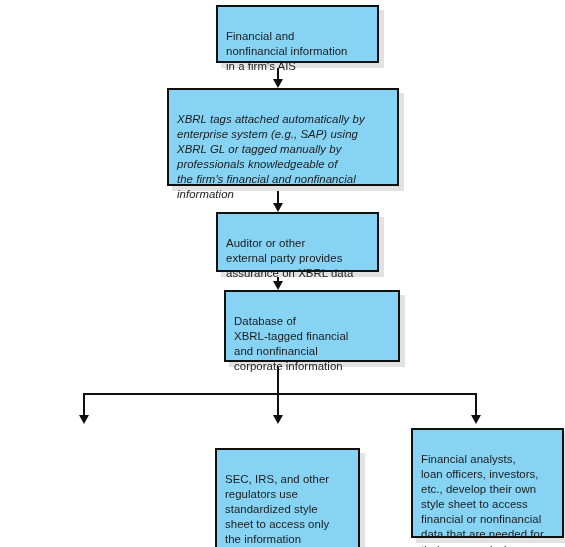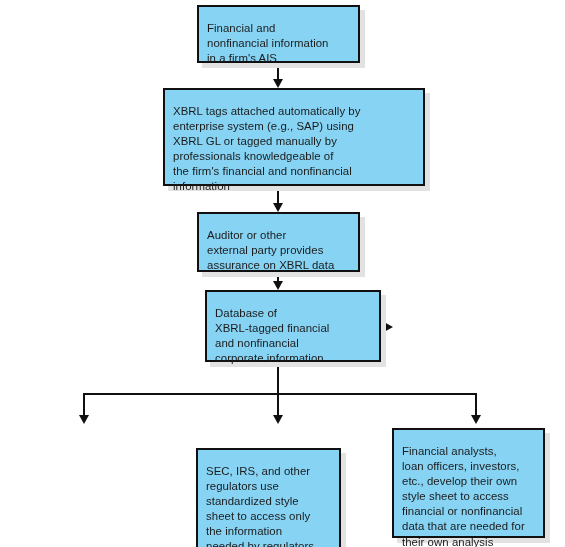--- a/index.html
+++ b/index.html
@@ -25,24 +25,25 @@
   
   .node {
     position: absolute;
     box-sizing: border-box;
     background: #86d3f4;
     border: 2px solid #101010;
     color: #1b1b1b;
     font-size: 11.4px;
     line-height: 15.1px;
     letter-spacing: 0.05px;
-    padding: 14px 7px 5px 8px;
+    padding: 22px 7px 5px 8px;
     white-space: pre-line;
     box-shadow: 5px 5px 0 0 #e2e2e2;
     z-index: 3;
+    margin-left: 19px;
   }
 
   
   .line-v {
     position: absolute;
     width: 2px;
     background: #101010;
     z-index: 1;
   }
   .line-h {
@@ -70,21 +71,21 @@
 </style>
 </head>
 <body>
 
 <div id="canvas">
 
   <div class="node" style="left:197px; top:5px; width:163px; height:58px;">Financial and
 nonfinancial information
 in a firm's AIS</div>
 
-  <div class="node" style="left:163px; top:88px; width:262px; height:98px;">XBRL tags attached automatically by
+  <div class="node" style="left:148px; top:88px; width:232px; height:98px;font-style:italic;">XBRL tags attached automatically by
 enterprise system (e.g., SAP) using
 XBRL GL or tagged manually by
 professionals knowledgeable of
 the firm's financial and nonfinancial
 information</div>
 
   <div class="node" style="left:197px; top:212px; width:163px; height:60px;">Auditor or other
 external party provides
 assurance on XBRL data</div>
 

